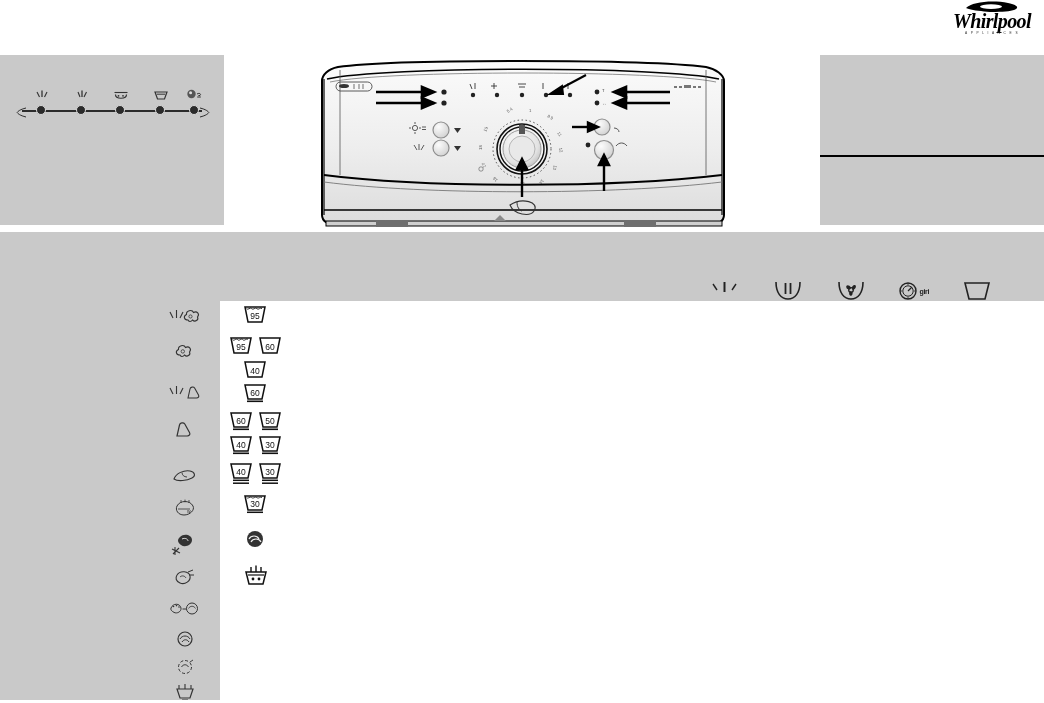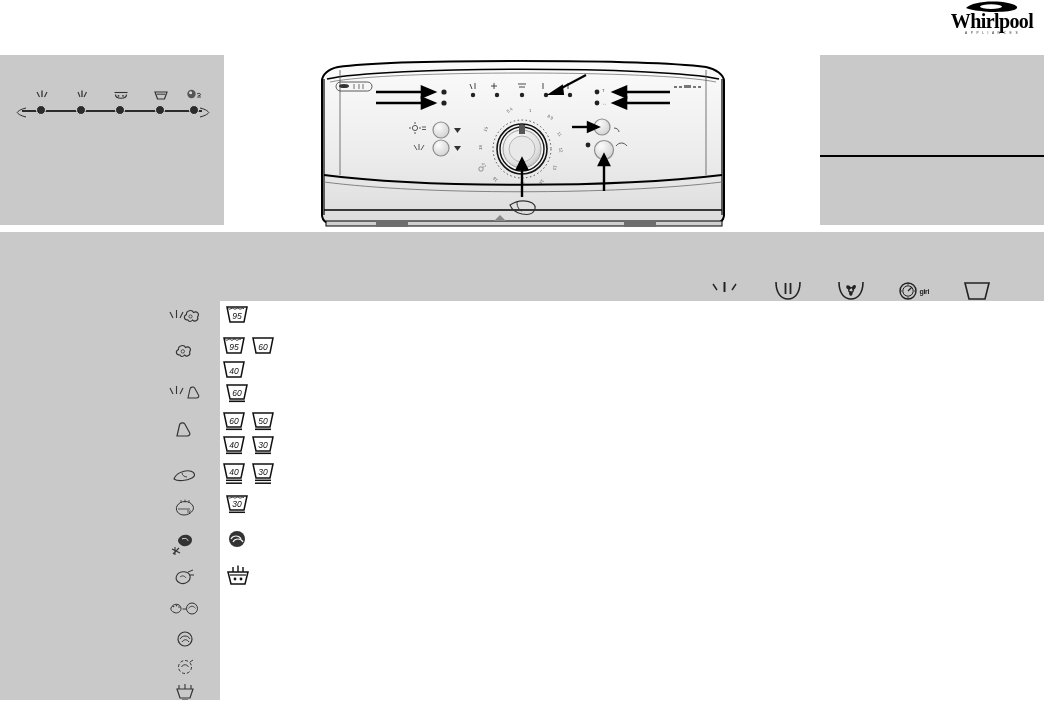--- a/index.html
+++ b/index.html
@@ -10,21 +10,21 @@
   .abs{position:absolute;}
   .gray{background:#c9c9c9;}
 
   
   #brand{position:absolute;right:6px;top:1px;width:92px;height:33px;
          display:flex;flex-direction:column;align-items:center;justify-content:flex-start;}
   #brand .swoosh{width:56px;height:12px;position:relative;}
   #brand .swoosh svg{display:block;}
   #brand .wordmark{font-family:"Liberation Serif", serif;font-weight:bold;
          font-size:20px;letter-spacing:-0.6px;line-height:20px;color:#000;
-         margin-top:-2px;}
+         margin-top:-2px;font-style:italic;}
   #brand .tagline{font-size:3.2px;letter-spacing:1.4px;color:#2a2a2a;
          margin-top:0px;line-height:4px;}
 
   
   #panel-left{left:0;top:55px;width:224px;height:170px;}
   #timeline{position:absolute;left:14px;top:33px;width:196px;height:30px;}
   #timeline .axis{position:absolute;left:8px;top:22px;width:180px;height:1.6px;background:#2b2b2b;}
   #timeline .cap{position:absolute;top:16px;width:11px;height:11px;}
   #timeline .cap.l{left:2px;}
   #timeline .cap.r{right:0px;}
@@ -49,21 +49,21 @@
             display:flex;align-items:center;gap:24px;}
   #colheads .ch{width:40px;height:28px;display:flex;align-items:center;justify-content:center;}
   #colheads .ch svg{display:block;}
   #colheads .ch .spintxt{font-size:7px;font-weight:bold;letter-spacing:-0.3px;
             margin-left:1px;color:#222;}
 
   
   #table-white{position:absolute;left:220px;top:69px;width:824px;height:402px;background:#fff;}
   .cell-fabric{position:absolute;width:60px;display:flex;align-items:center;justify-content:center;}
   .cell-care{position:absolute;left:225px;width:60px;display:flex;flex-wrap:wrap;
-             gap:3px 5px;align-items:flex-start;font-style:italic;}
+             gap:3px 5px;align-items:flex-start;justify-content:center;}
 
   .fabsym{width:34px;height:26px;display:flex;align-items:center;justify-content:center;}
   .fabsym svg{display:block;}
 
   
   .tub{width:24px;height:21px;position:relative;display:inline-block;}
   .tub svg{display:block;}
 
   
   #footerline{position:absolute;left:0;top:700px;width:1044px;height:3px;background:#fff;}

